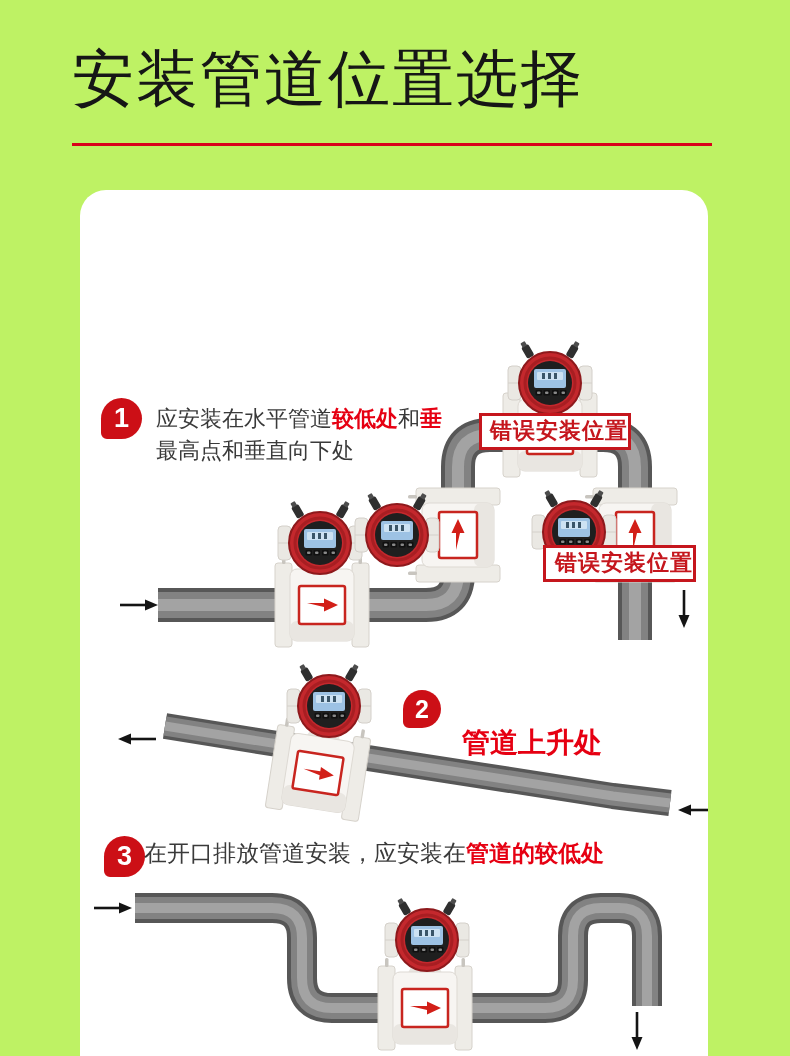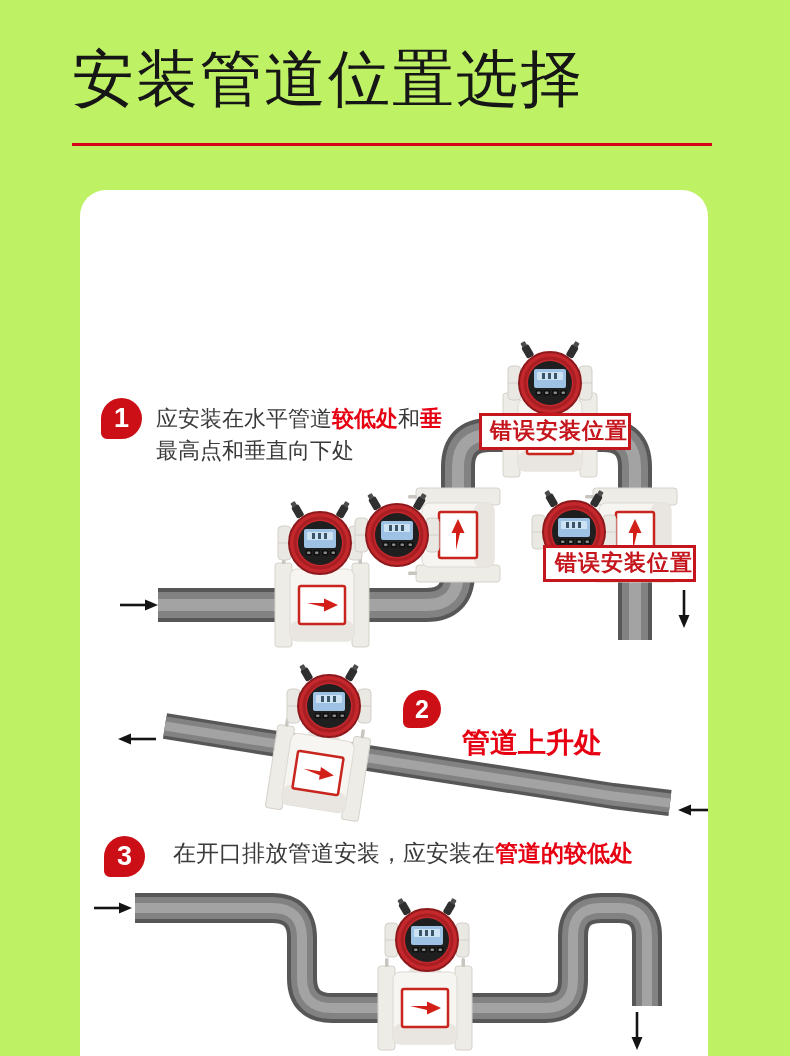--- a/index.html
+++ b/index.html
@@ -24,21 +24,21 @@
          border-radius:50% 50% 50% 6px;}
   .badge.b1{left:21px;top:208px;width:41px;height:41px;font-size:27px;}
   .badge.b2{left:323px;top:500px;width:38px;height:38px;font-size:25px;}
   .badge.b3{left:24px;top:646px;width:41px;height:41px;font-size:27px;}
 
   
   .sec-text{position:absolute;color:#3a3a3a;font-weight:500;margin-left:10px;}
   .sec1{left:66px;top:213px;width:320px;font-size:22px;line-height:32px;}
   .sec2-l1{left:372px;top:502px;font-size:23px;white-space:nowrap;}
   .sec2-l2{left:372px;top:534px;font-size:28px;white-space:nowrap;}
-  .sec3{left:83px;top:648px;font-size:23px;white-space:nowrap;}
+  .sec3{left:54px;top:648px;font-size:23px;white-space:nowrap;}
   .red{color:#e60012;font-weight:bold;}
 
   
   .err-label{position:absolute;box-sizing:border-box;background:#ffffff;
              border:3px solid #c5161d;color:#c5161d;font-weight:bold;
              font-size:22px;letter-spacing:1px;text-align:right;
              line-height:30px;white-space:nowrap;}
   .err1{left:399px;top:223px;width:152px;height:37px;}
   .err2{left:463px;top:355px;width:153px;height:37px;}
 </style>

